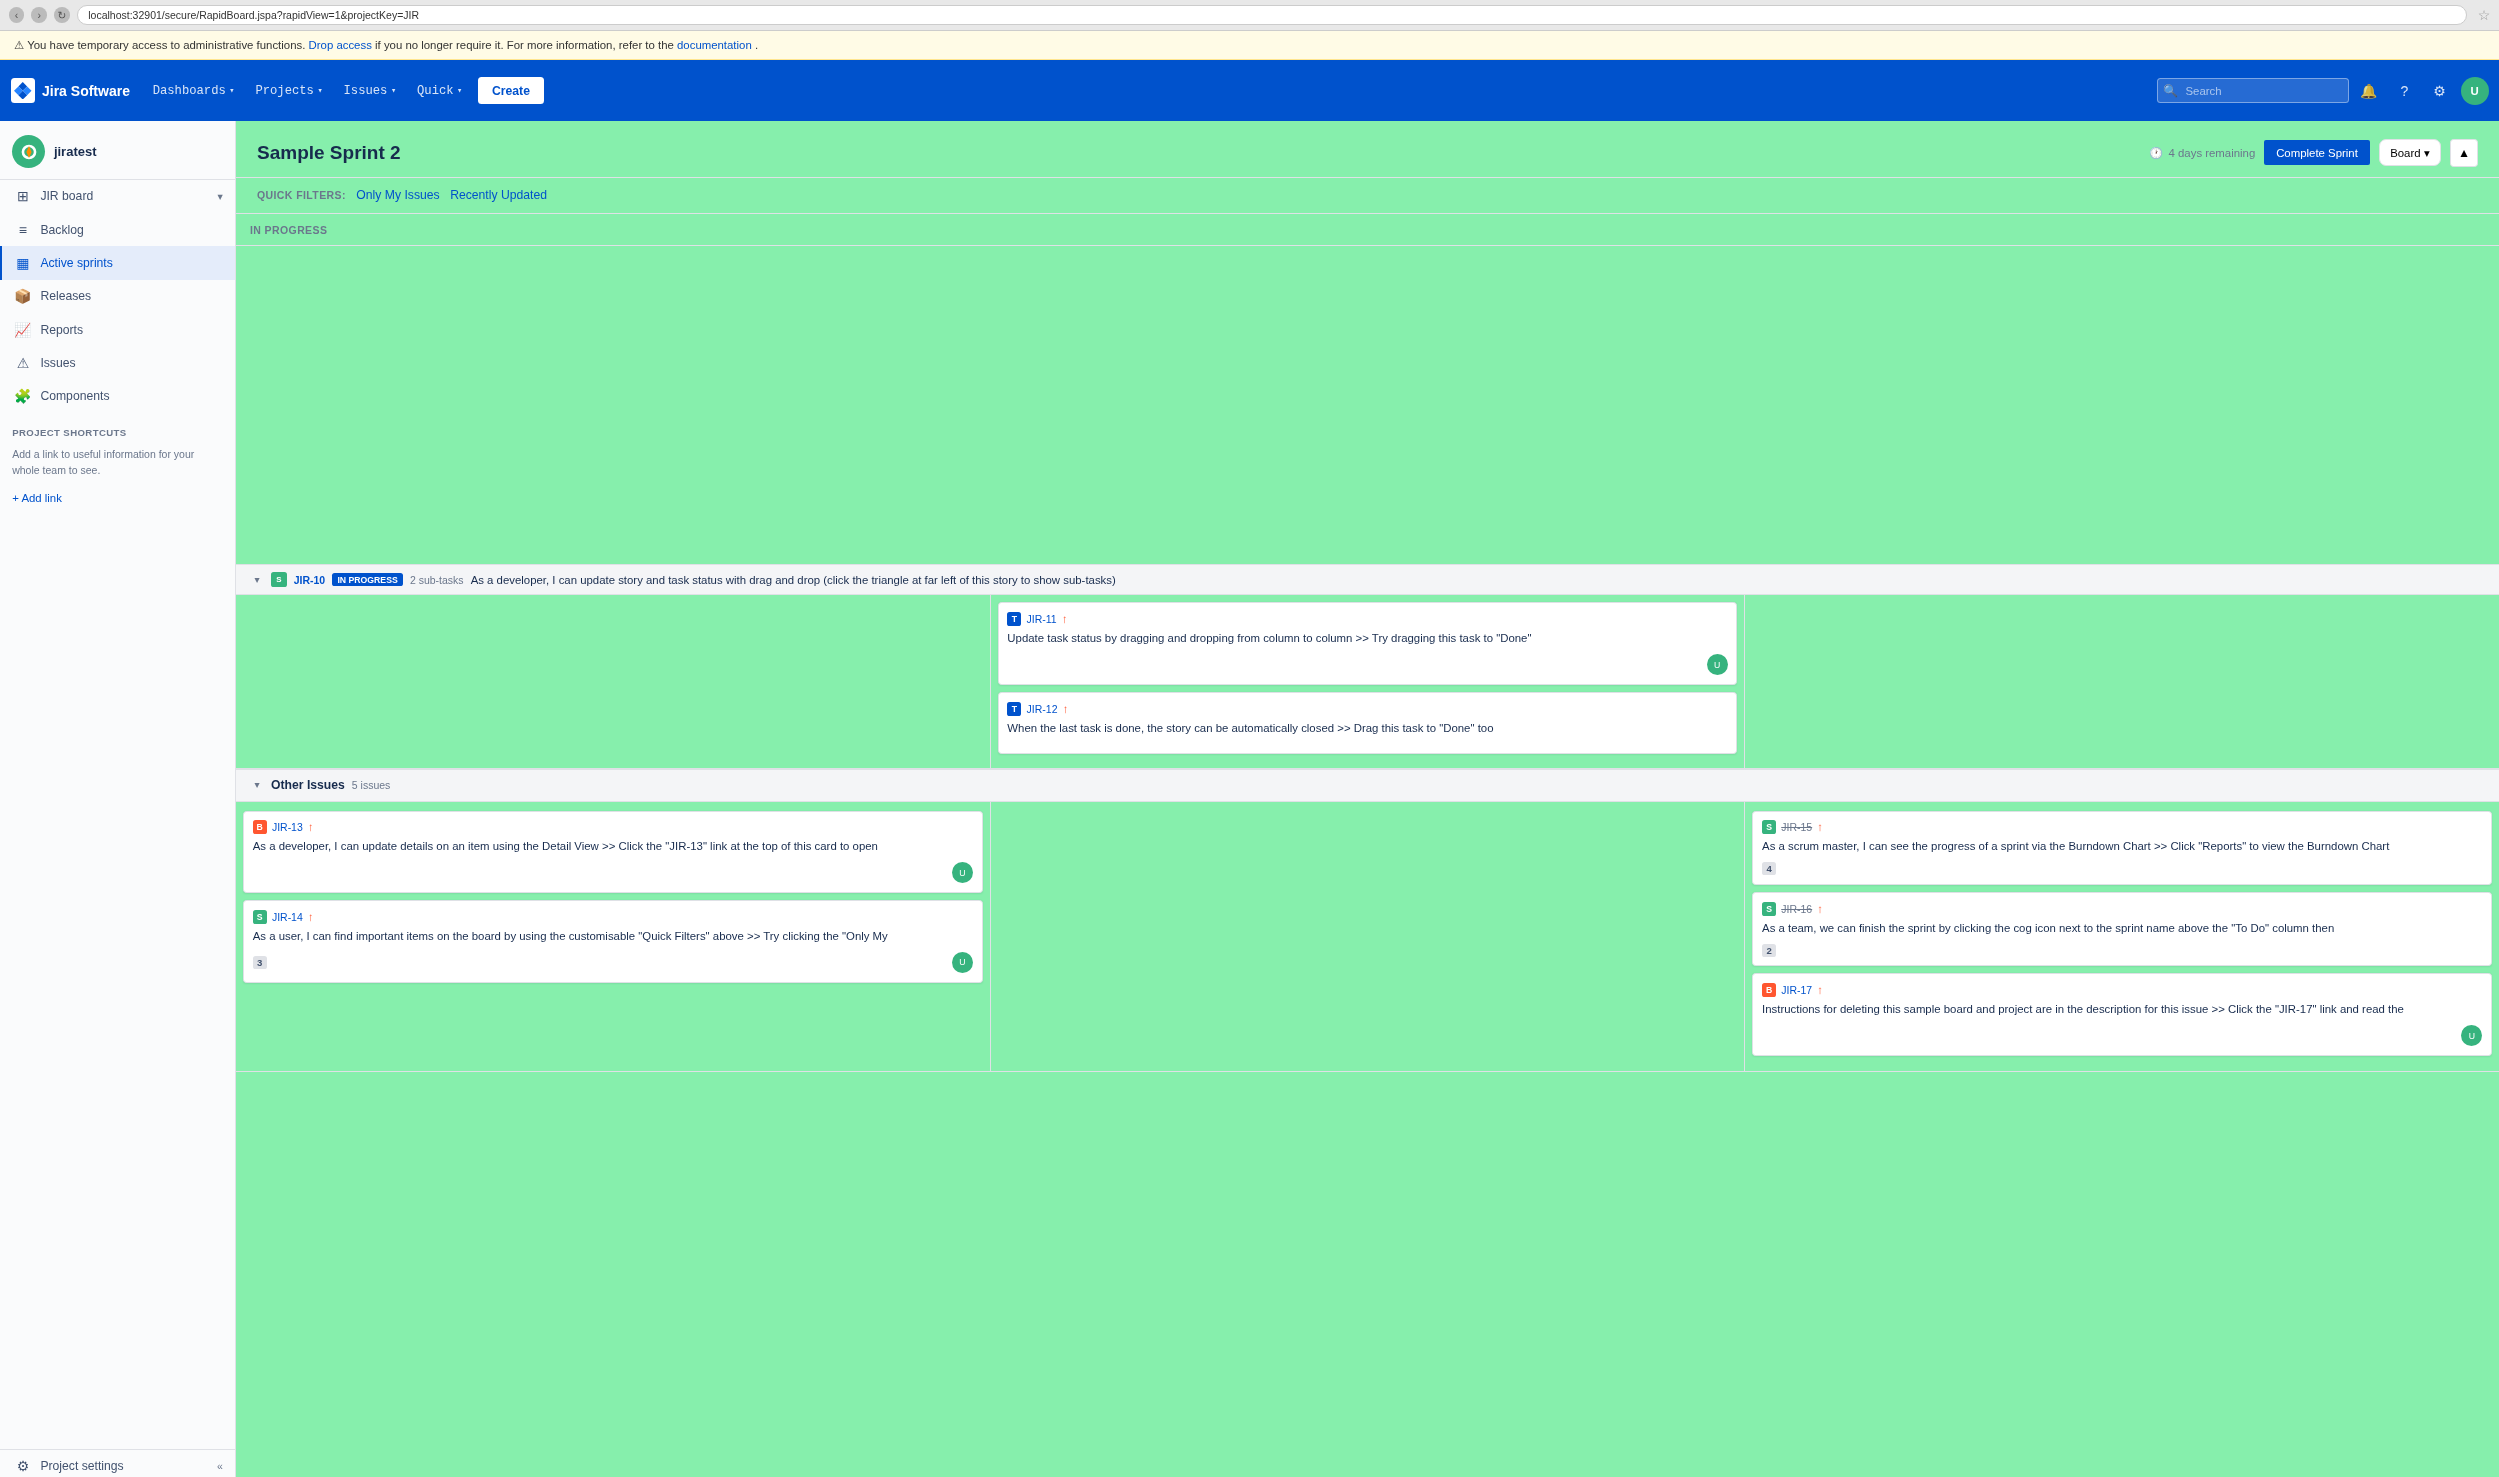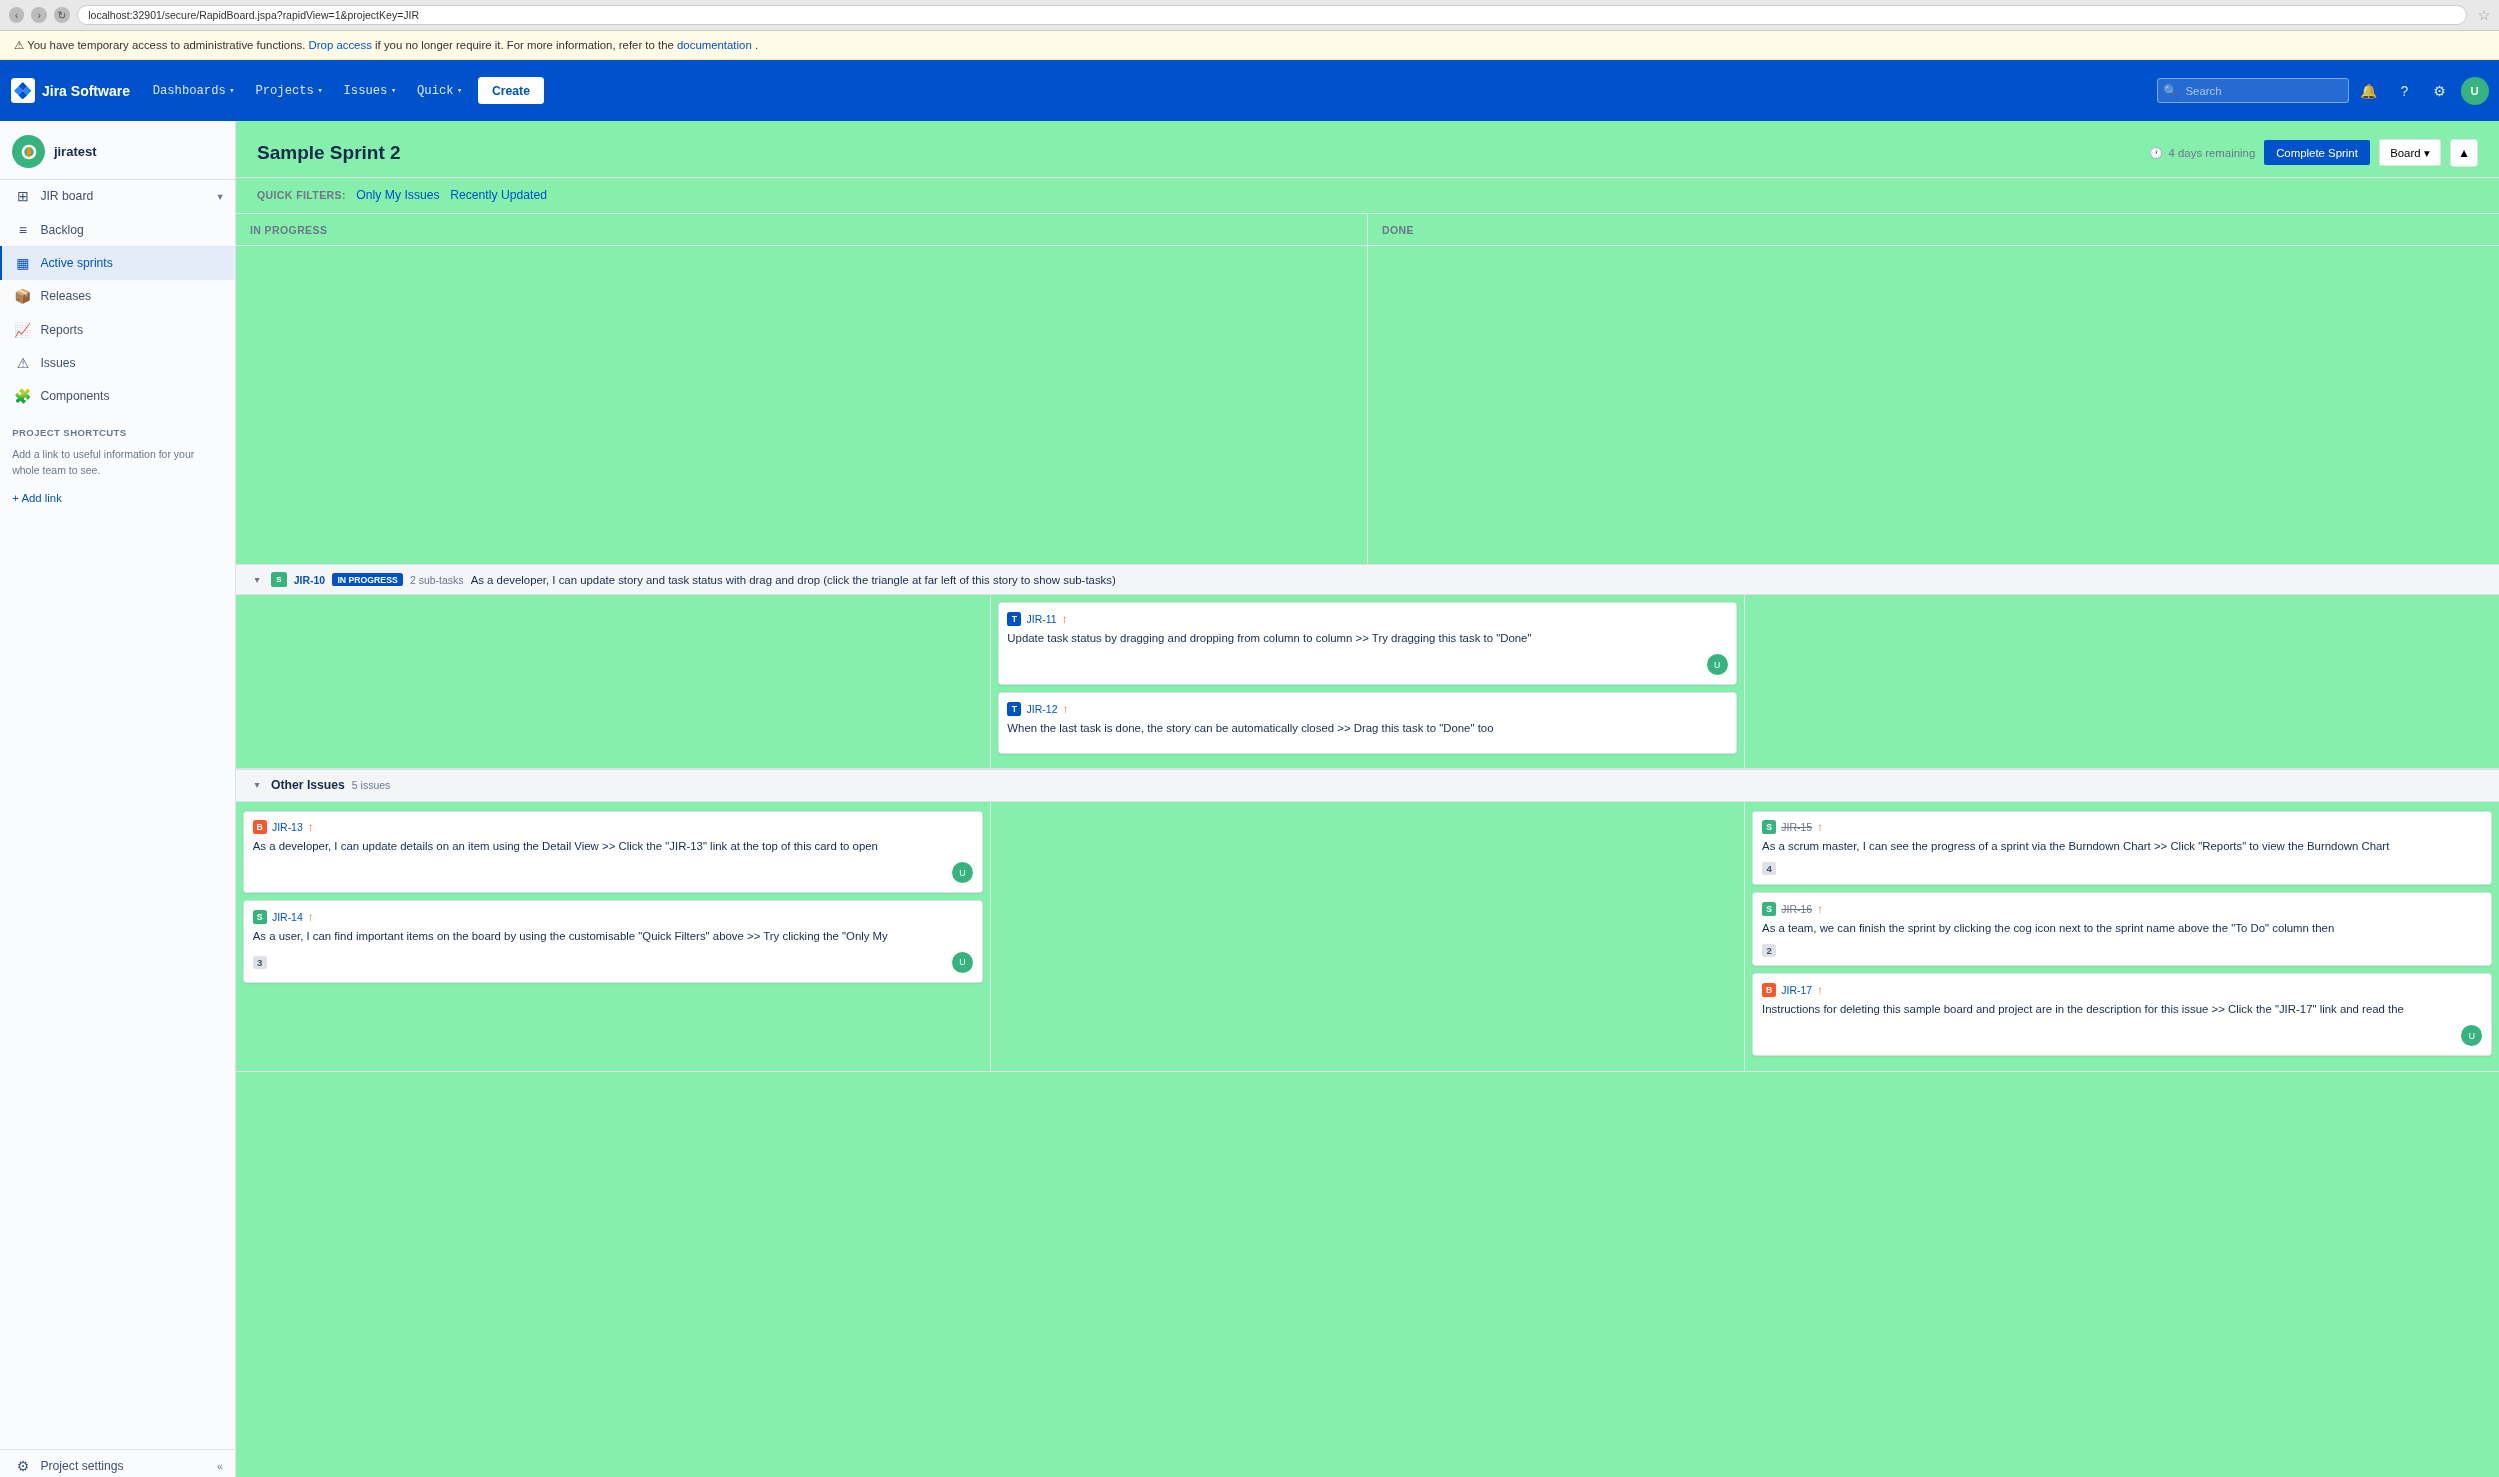--- a/index.html
+++ b/index.html
@@ -222,21 +222,21 @@
       border: none;
       border-radius: 2px;
       padding: 6.1px 12.2px;
       font-size: 11.4px;
       font-weight: 500;
       cursor: pointer;
     }
     .board-dropdown-btn {
       border: 0.9px solid #dfe1e6;
       background: white;
-      border-radius: 2px;
+      border-radius: 7px;
       padding: 5.2px 10.5px;
       font-size: 11.4px;
       cursor: pointer;
       display: flex; align-items: center; gap: 3.5px;
     }
     .collapse-btn {
       border: 0.9px solid #dfe1e6;
       background: white;
       border-radius: 3.5px;
       width: 28px; height: 28px;
@@ -612,23 +612,20 @@
     <div class="quick-filters">
       <span class="quick-filters-label">QUICK FILTERS:</span>
       <button class="filter-btn">Only My Issues</button>
       <button class="filter-btn">Recently Updated</button>
     </div>
 
     <div class="board-columns">
       <div class="board-column">
         <div class="column-header">In Progress</div>
       </div>
-      <div class="board-column">
-        <div class="column-header">Done</div>
-      </div>
     </div>
 
     <div class="swimlane-header">
       <span class="swimlane-collapse-btn">▼</span>
       <div style="width:15.7px;height:15.7px;background:#36b37e;border-radius:2.6px;display:flex;align-items:center;justify-content:center;color:white;font-size:7.9px;font-weight:700;flex-shrink:0;">S</div>
       <span class="issue-key-badge">JIR-10</span>
       <span class="status-badge">IN PROGRESS</span>
       <span class="subtask-count">2 sub-tasks</span>
       <span class="swimlane-story-text">As a developer, I can update story and task status with drag and drop (click the triangle at far left of this story to show sub-tasks)</span>
     </div>

